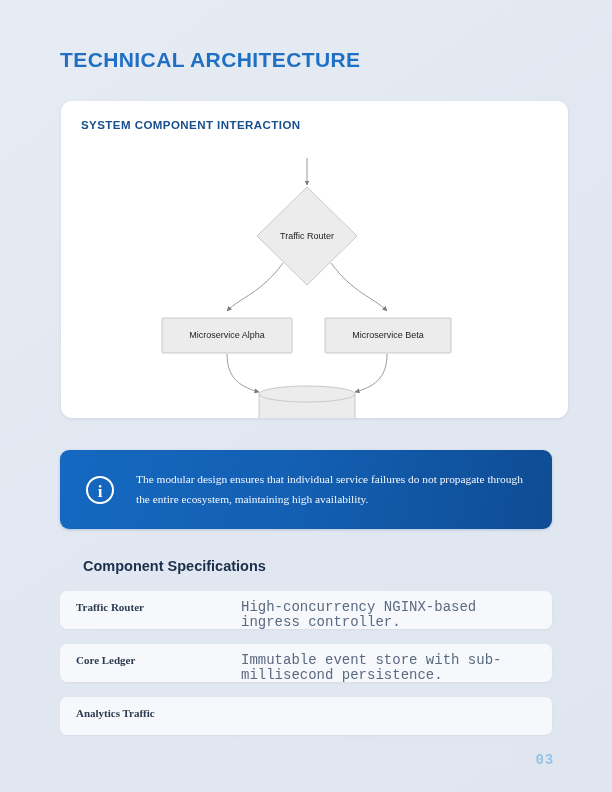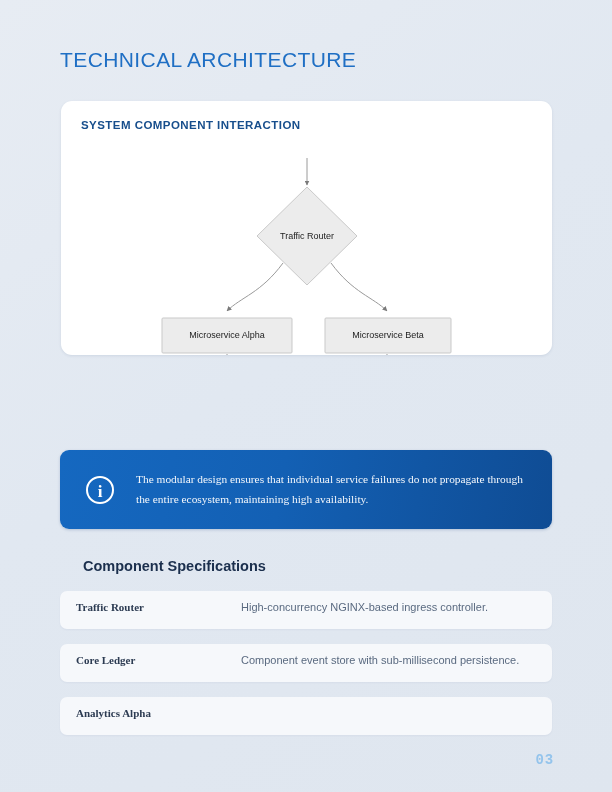--- a/index.html
+++ b/index.html
@@ -15,37 +15,38 @@
     position: relative;
     -webkit-font-smoothing: antialiased;
   }
 
   
   .page-title {
     position: absolute;
     left: 60px;
     top: 48px;
     font-size: 21px;
-    font-weight: normal;
+    font-weight: bold;
     letter-spacing: 0.4px;
     color: #1f6fc4;
     white-space: nowrap;
   }
 
   
   .diagram-card {
     position: absolute;
     left: 61px;
     top: 101px;
     width: 491px;
-    height: 254px;
+    height: 317px;
     background: #ffffff;
     border-radius: 11px;
     box-shadow: 0 1px 3px rgba(30, 60, 110, 0.10);
     overflow: hidden;
+    padding-left: 16px;
   }
   .diagram-card-title {
     position: absolute;
     left: 20px;
     top: 18px;
     font-size: 11.5px;
     font-weight: bold;
     letter-spacing: 0.45px;
     color: #174e8c;
     white-space: nowrap;
@@ -146,22 +147,22 @@
     font-family: "Liberation Serif", serif;
     font-weight: bold;
     font-size: 11px;
     color: #2c3b52;
   }
   .spec-desc {
     position: absolute;
     left: 181px;
     top: 9px;
     width: 300px;
-    font-family: Liberation Sans, sans-serif;
-    font-size: 11px;
+    font-family: Liberation Mono, monospace;
+    font-size: 14px;
     line-height: 14.5px;
     color: #5a6a80;
   }
 
   
   .page-number {
     position: absolute;
     right: 58px;
     bottom: 24px;
     font-size: 14px;
@@ -219,20 +220,20 @@
 
 <div class="specs-heading">Component Specifications</div>
 
 <div class="spec-list">
   <div class="spec-row">
     <div class="spec-term">Traffic Router</div>
     <div class="spec-desc">High-concurrency NGINX-based ingress controller.</div>
   </div>
   <div class="spec-row">
     <div class="spec-term">Core Ledger</div>
-    <div class="spec-desc">Component event store with sub-millisecond persistence.</div>
+    <div class="spec-desc">Immutable event store with sub-millisecond persistence.</div>
   </div>
   <div class="spec-row">
-    <div class="spec-term">Analytics Alpha</div>
+    <div class="spec-term">Analytics Traffic</div>
   </div>
 </div>
 
 <div class="page-number">03</div>
 
 </body></html>

